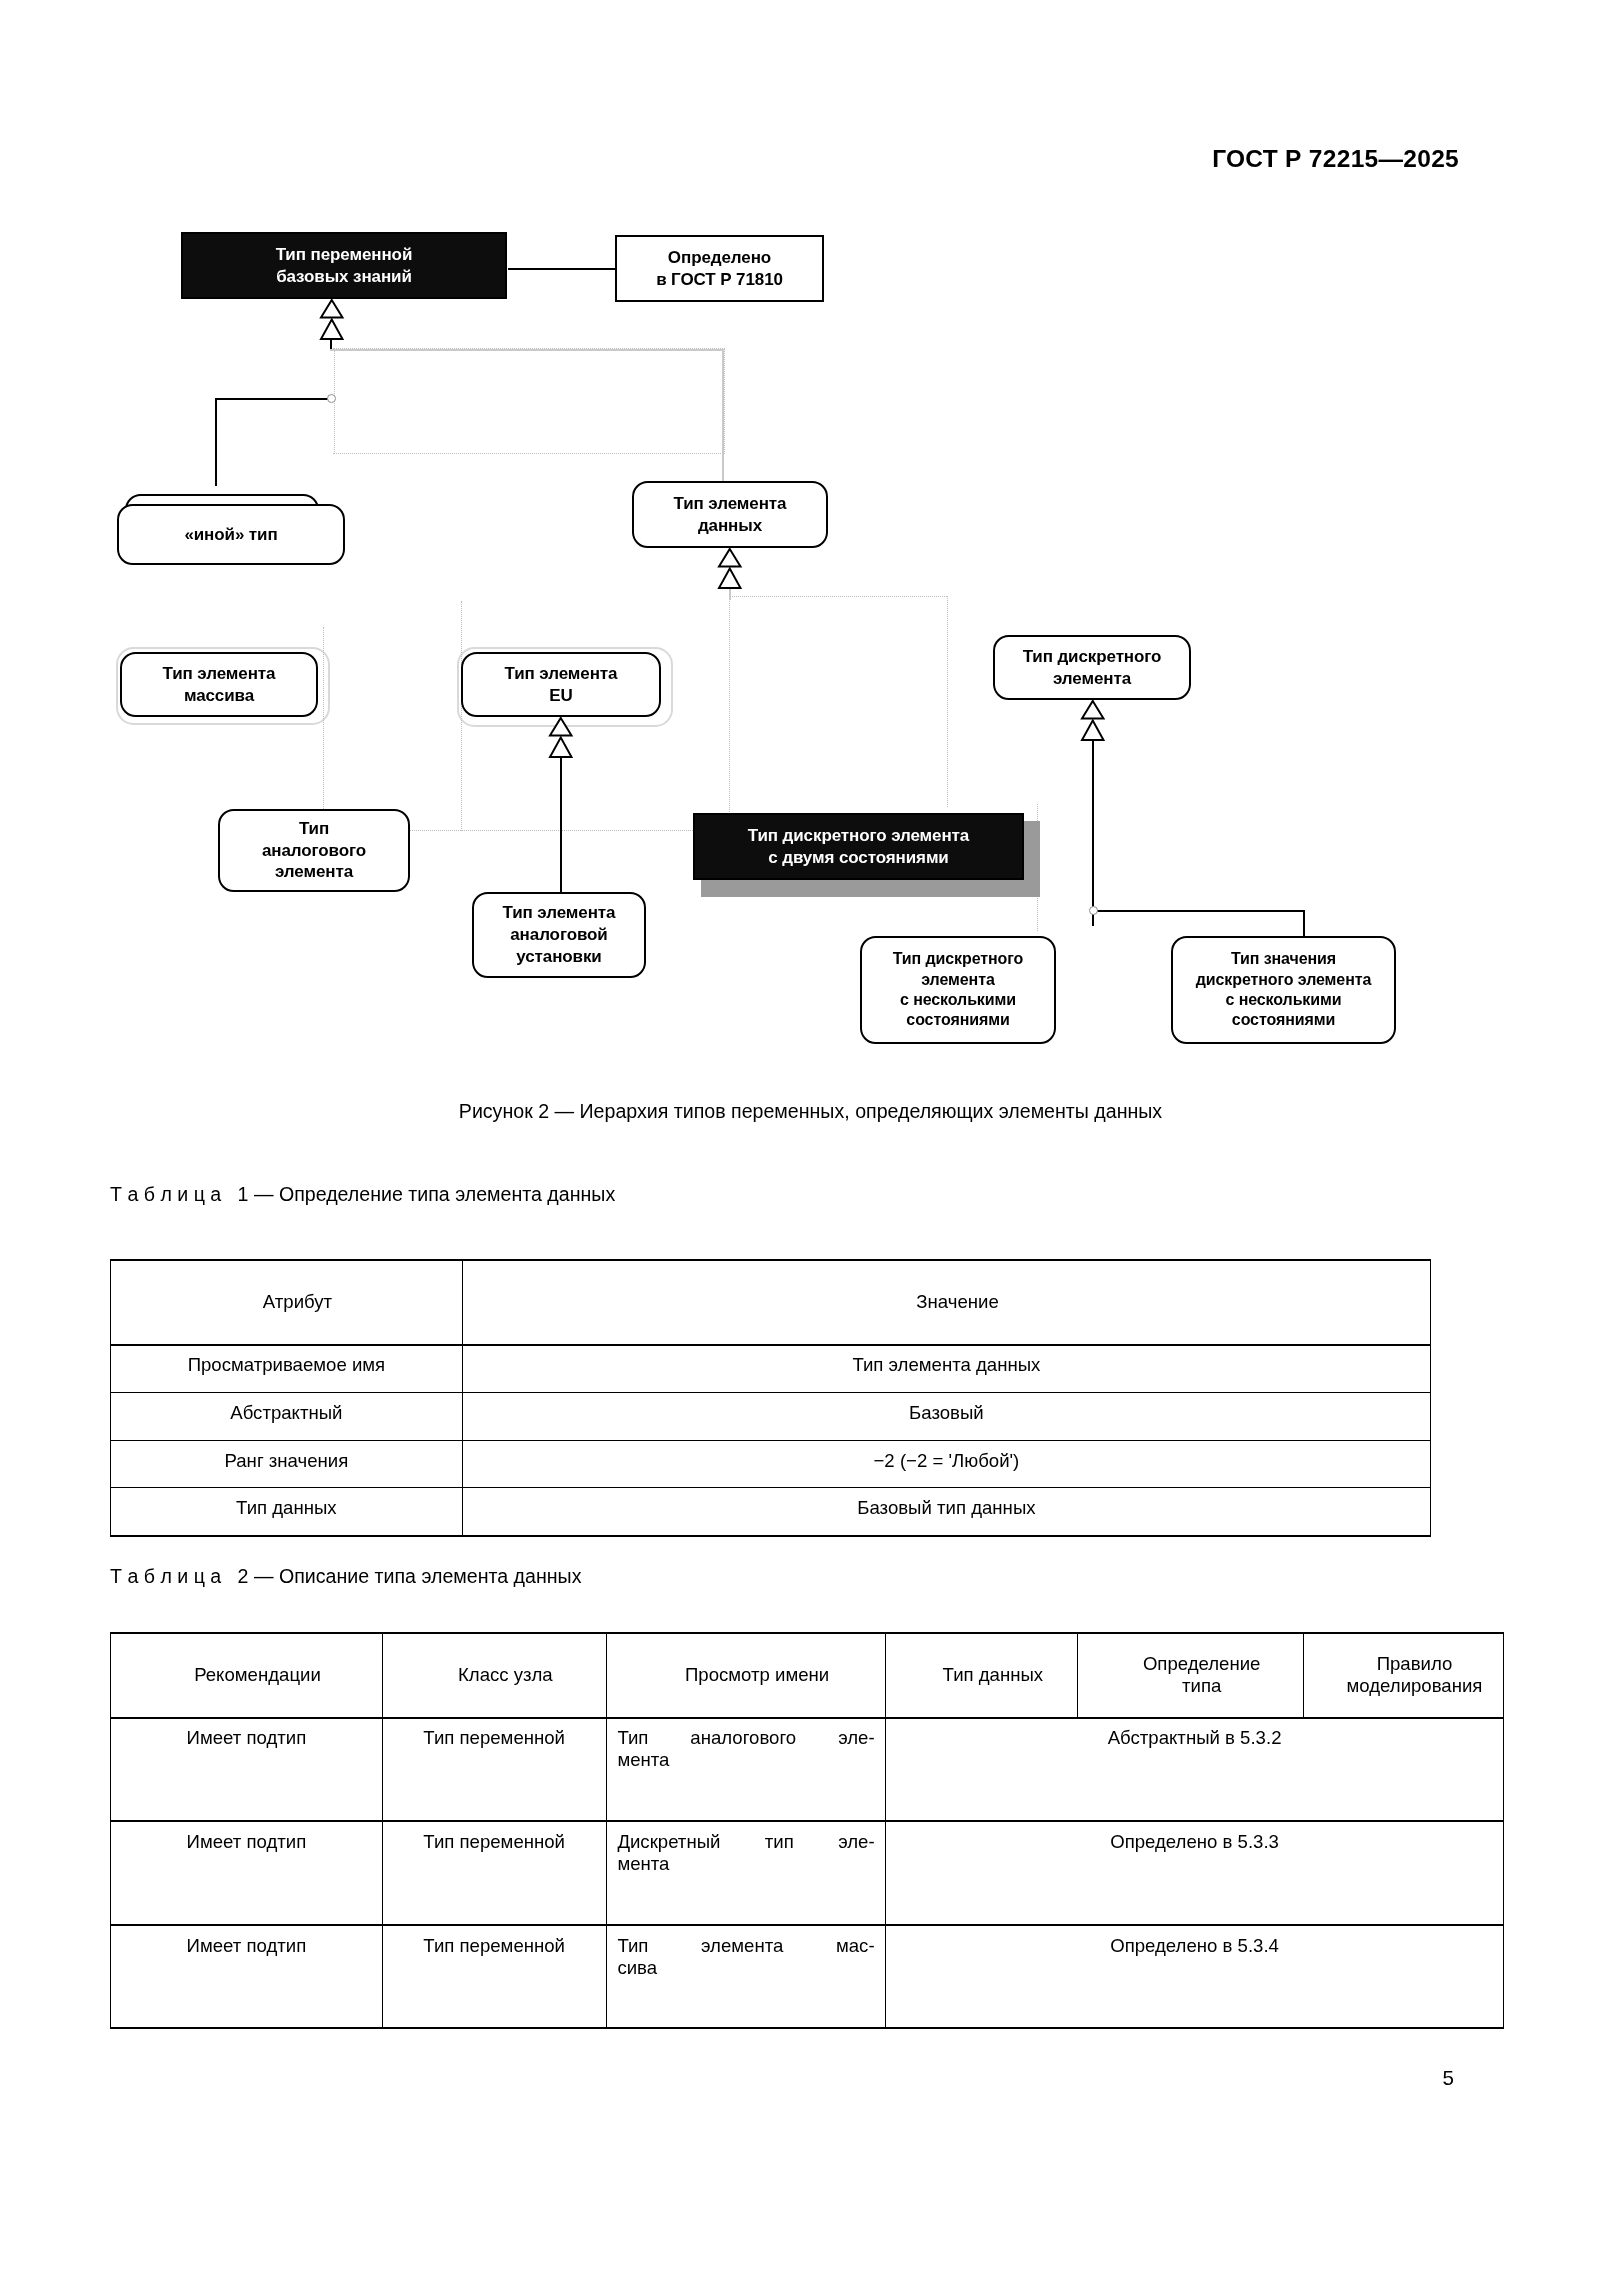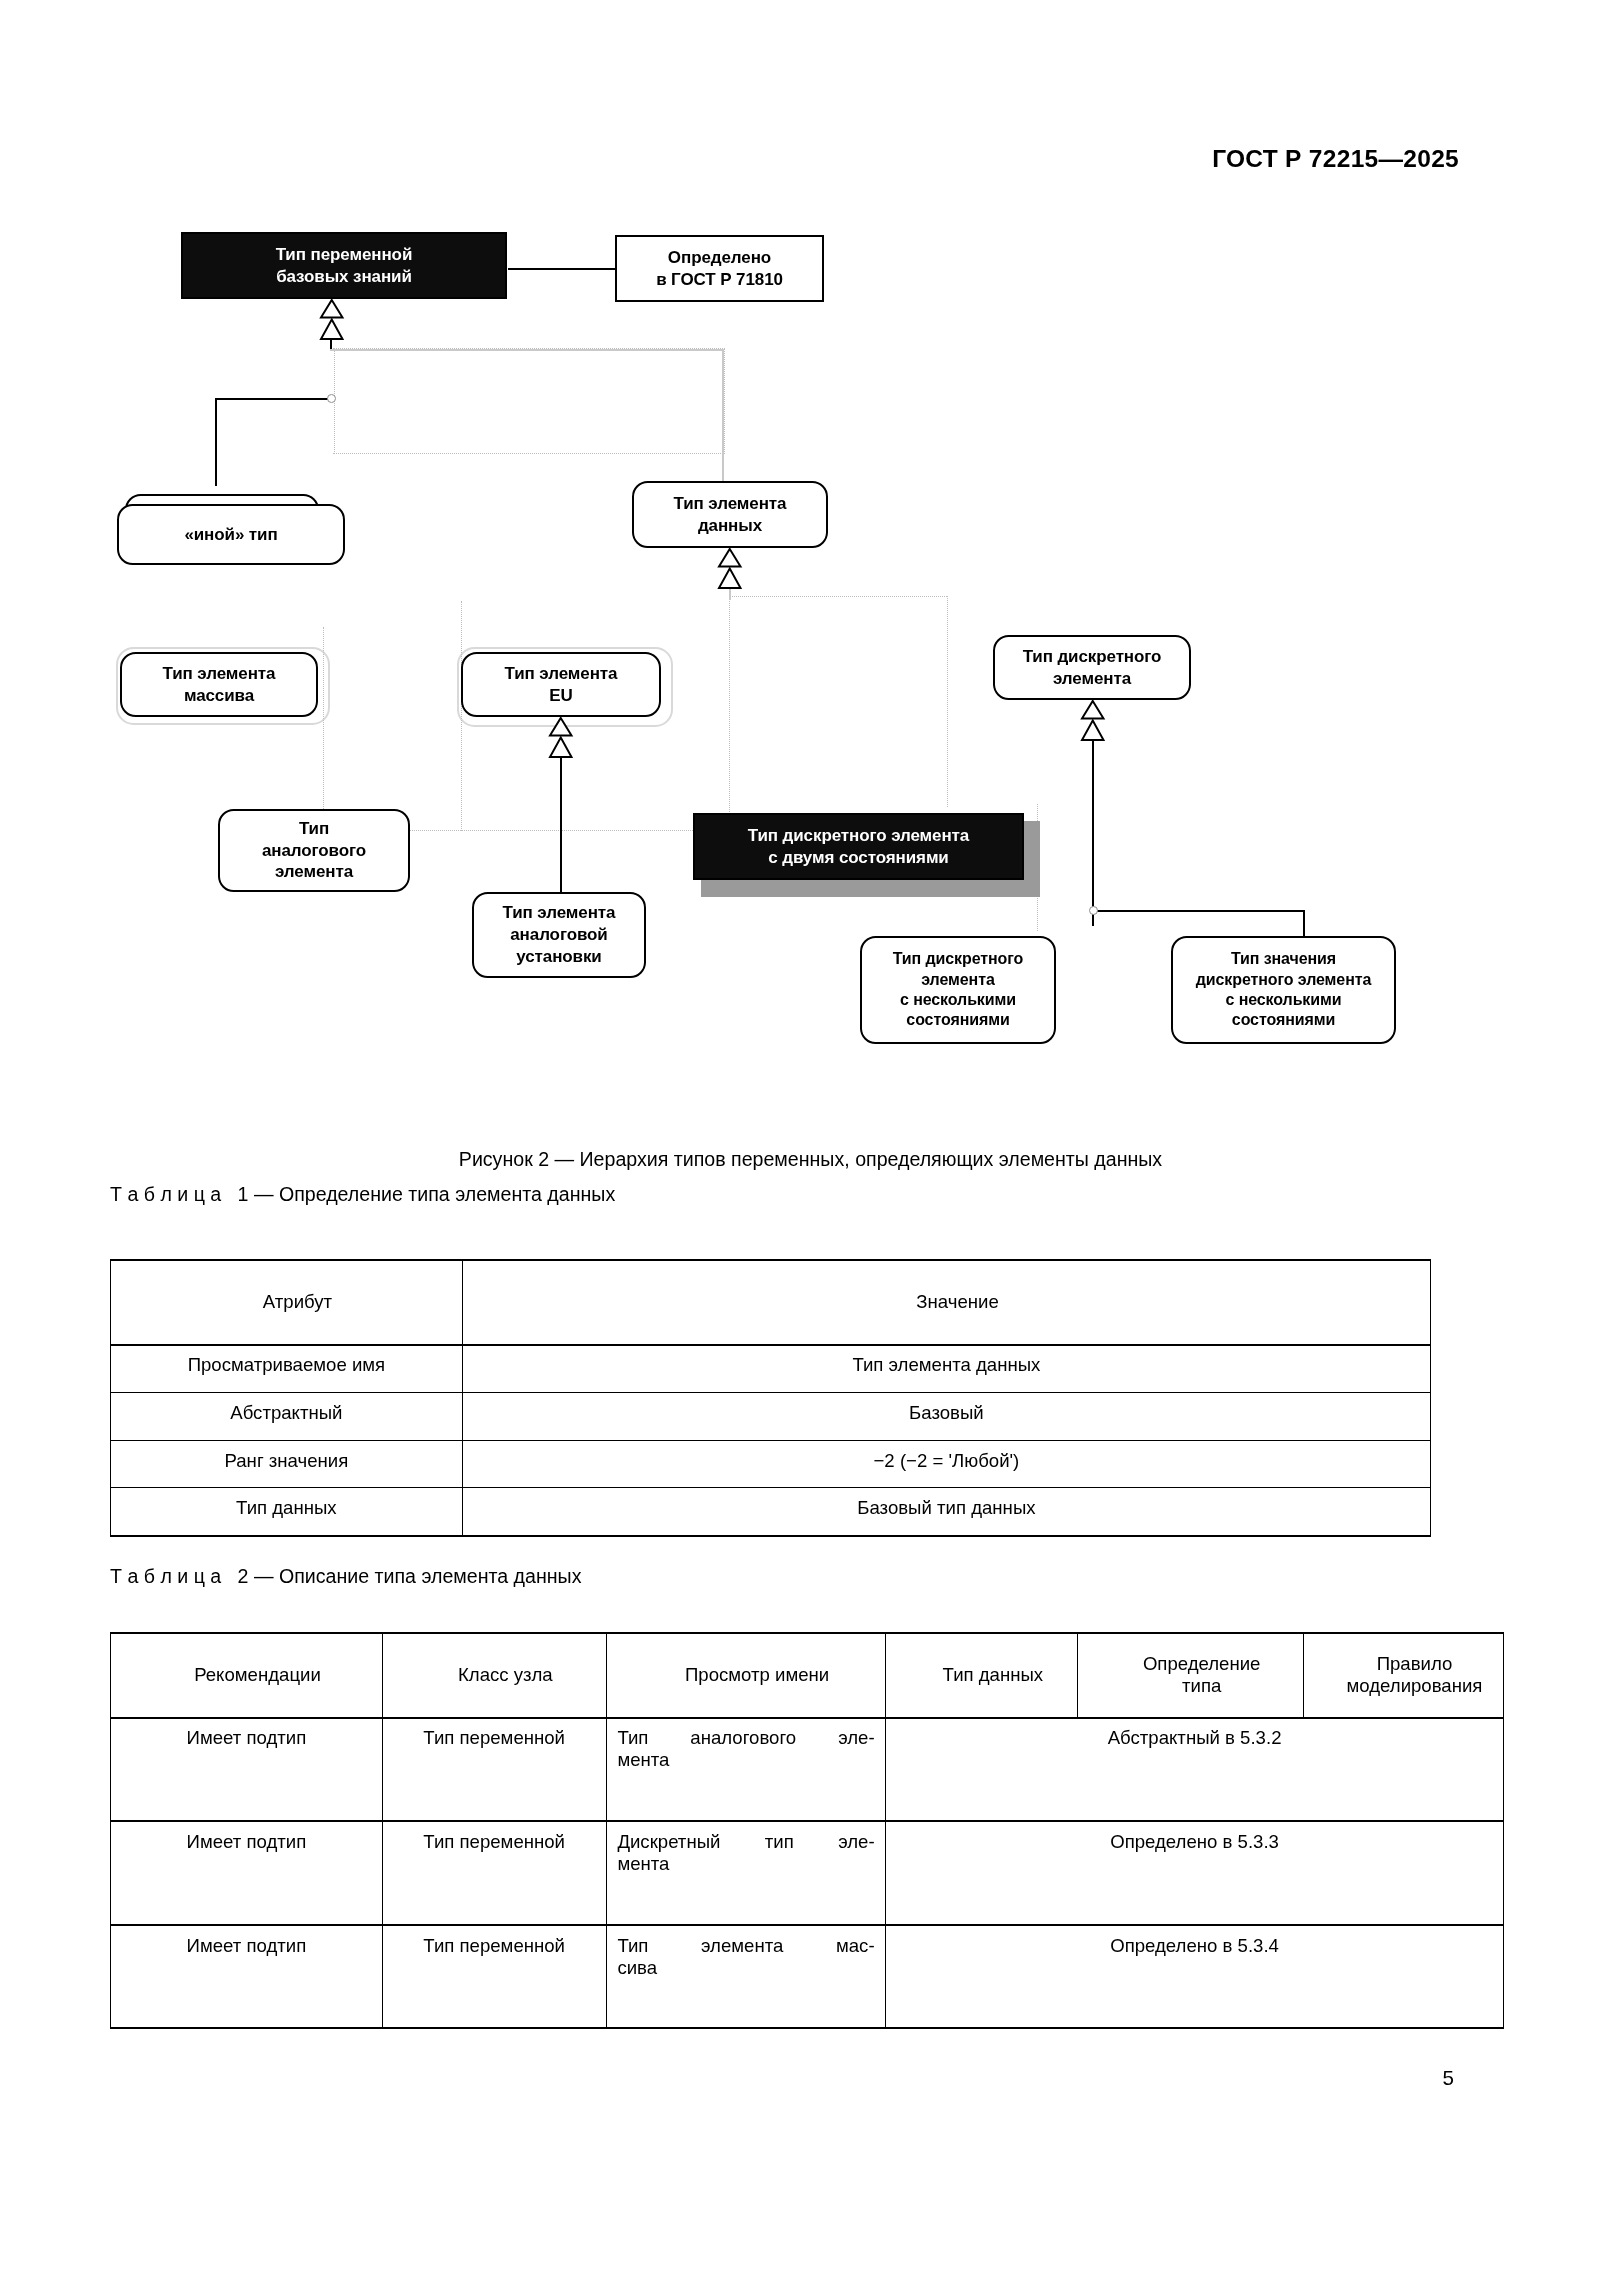--- a/index.html
+++ b/index.html
@@ -115,21 +115,20 @@
   }
 
   
   .fig-caption {
     position: absolute;
     top: 1100px;
     left: 0;
     width: 1621px;
     text-align: center;
     font-size: 19.6px;
-    margin-top: 48px;
   }
   .table-caption {
     position: absolute;
     left: 110px;
     font-size: 19.6px;
     white-space: pre;
   }
   #cap-t1 { top: 1183px; }
   #cap-t2 { top: 1565px; }
 

